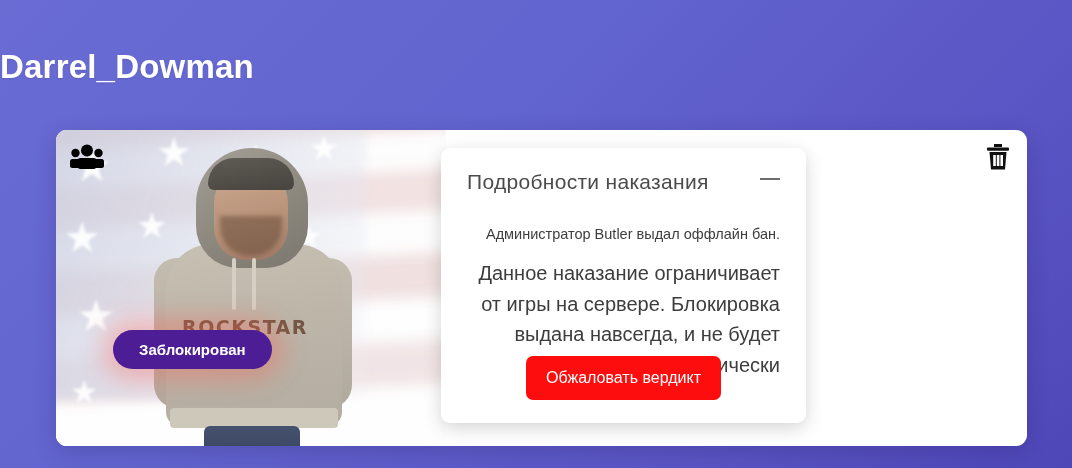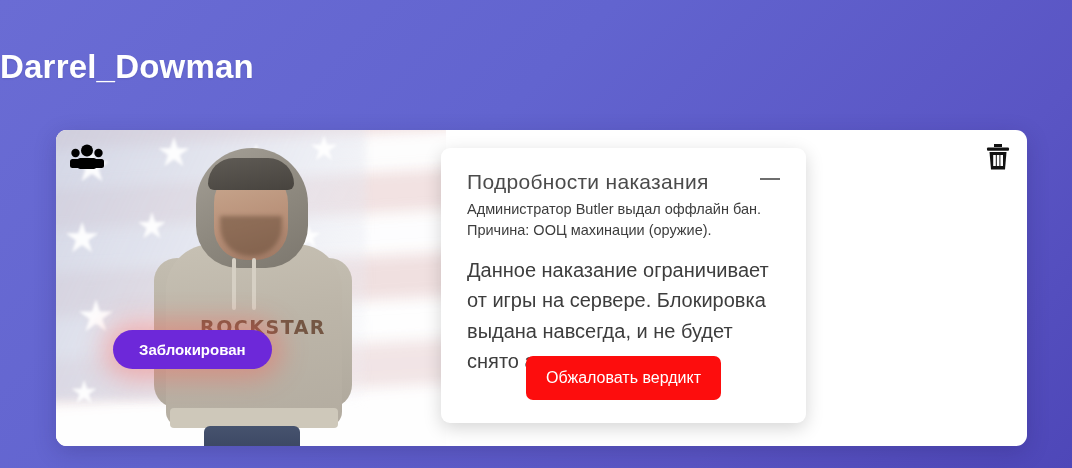--- a/index.html
+++ b/index.html
@@ -164,21 +164,21 @@
     width: 4px; height: 52px;
     background: #d6d0c4;
     border-radius: 2px;
   }
   .char-drawstring-l { left: 84px; }
   .char-drawstring-r { left: 104px; }
   .char-logo {
     position: absolute;
     left: 34px; top: 176px;
     width: 144px;
-    text-align: right;
+    text-align: left;
     font-family: "DejaVu Sans", sans-serif;
     font-weight: bold;
     font-size: 19px;
     letter-spacing: 1.5px;
     color: rgba(96,60,40,0.78);
     filter: blur(0.7px);
   }
   .char-hem {
     position: absolute;
     left: 22px; top: 268px;
@@ -203,21 +203,21 @@
     height: 30px;
     z-index: 6;
   }
 
   
   .blocked-badge {
     position: absolute;
     left: 57px;
     top: 200px;
     padding: 11px 26px;
-    background: #6d28d9;
+    background: #4c1d95;
     color: #ffffff;
     font-size: 15px;
     font-weight: bold;
     border-radius: 22px;
     z-index: 7;
     box-shadow: 0 0 26px 10px rgba(255,91,82,0.38);
   }
 
   
   .detail-panel {
@@ -249,21 +249,21 @@
     position: relative;
     cursor: pointer;
   }
   .collapse-icon::before {
     content: "";
     position: absolute;
     left: 0; top: 8px;
     width: 20px; height: 2px;
     background: #6e6e6e;
   }
-  .detail-body { margin-top: 5px; }
+  .detail-body { margin-top: 30px; text-align: right; }
   .detail-line {
     font-size: 14.5px;
     color: #3d3d3d;
     line-height: 1.48;
   }
   .detail-para {
     margin-top: 13px;
     font-size: 20px;
     color: #3d3d3d;
     line-height: 1.52;
@@ -363,21 +363,20 @@
   </div>
 
   <div class="detail-panel">
     <div class="detail-header">
       <div class="detail-title">Подробности наказания</div>
       <div class="collapse-icon"></div>
     </div>
 
     <div class="detail-body">
       <div class="detail-line">Администратор Butler выдал оффлайн бан.</div>
-      <div class="detail-line">Причина: ООЦ махинации (оружие).</div>
       <div class="detail-para">Данное наказание ограничивает от игры на сервере. Блокировка выдана навсегда, и не будет снято автоматически</div>
     </div>
 
     <div class="appeal-wrap">
       <button class="appeal-button">Обжаловать вердикт</button>
     </div>
   </div>
 
 </div>
 

